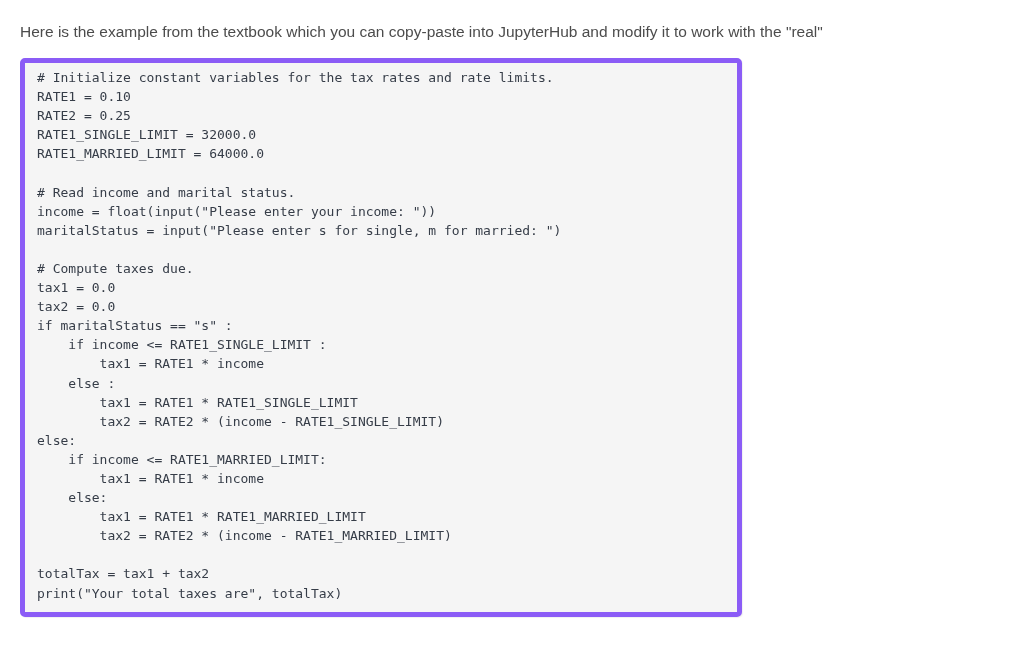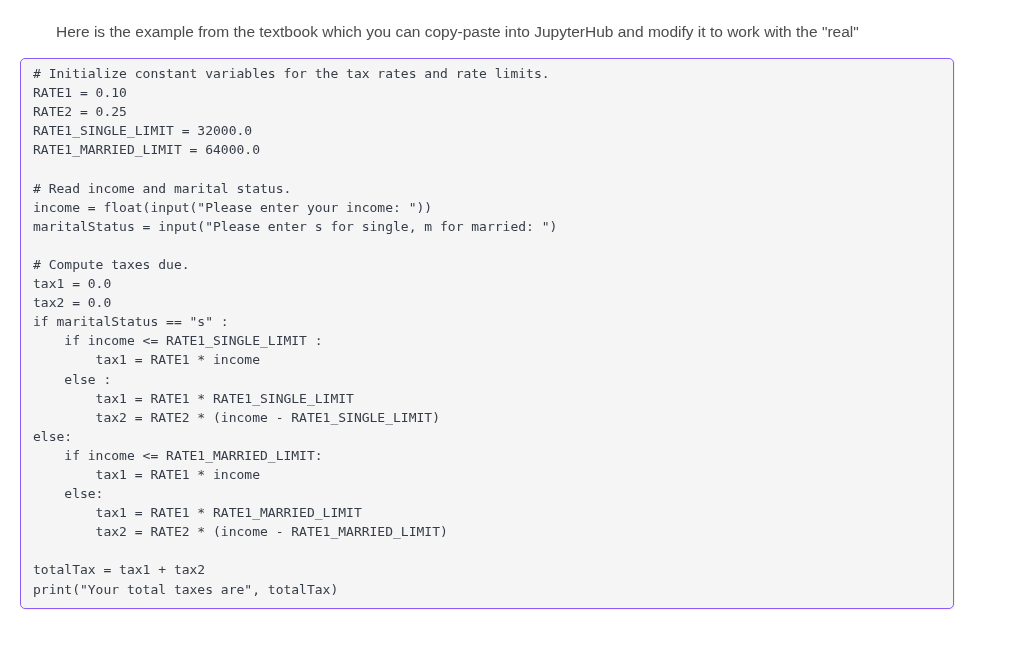--- a/index.html
+++ b/index.html
@@ -17,26 +17,25 @@
   }
   .intro {
     margin: 0 0 13px 0;
     color: #4c4c4c;
     font-size: 15.5px;
     line-height: 26px;
   }
   .intro-line {
     display: block;
     white-space: pre;
-    margin-left: 36px;
   }
   .codeblock {
-    width: 934px;
+    width: 722px;
     background: #f5f5f5;
-    border: 1px solid #8b5cf6;
+    border: 5px solid #8b5cf6;
     border-radius: 5px;
     padding: 5px 12px 9px 12px;
     box-shadow: 1px 1px 1px rgba(0,0,0,0.06);
   }
   .codeblock pre {
     margin: 0;
     font-family: "DejaVu Sans Mono", "Liberation Mono", monospace;
     font-size: 13px;
     line-height: 19.1px;
     color: #363d48;

